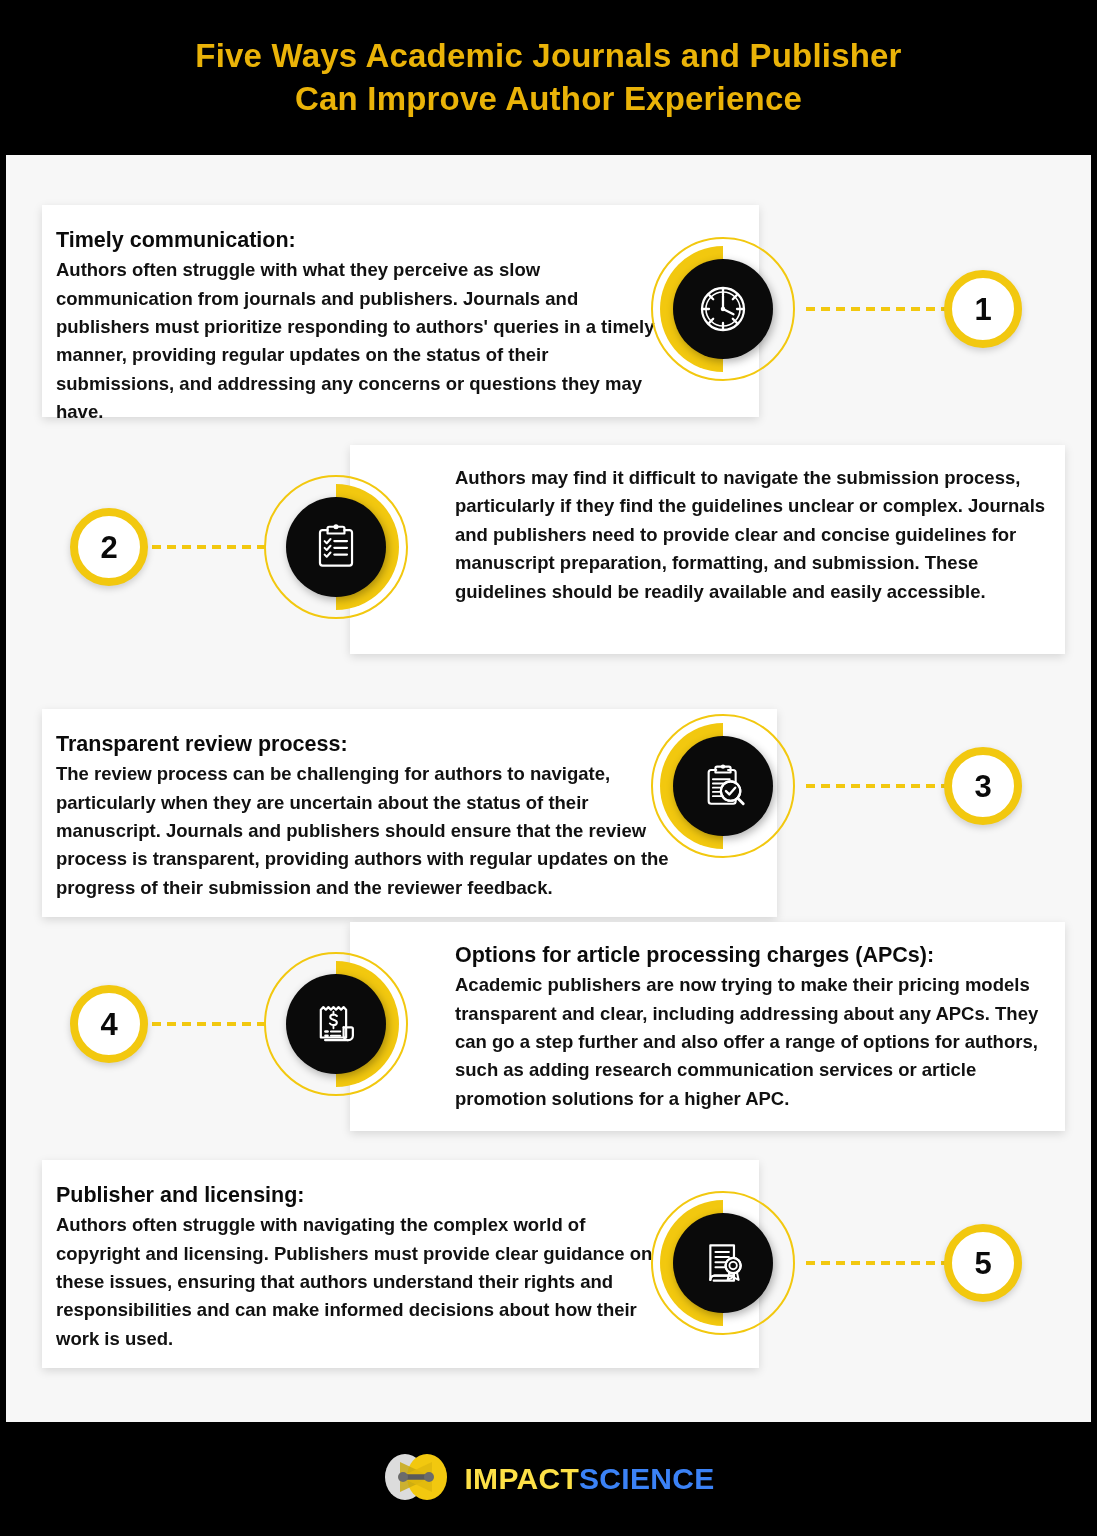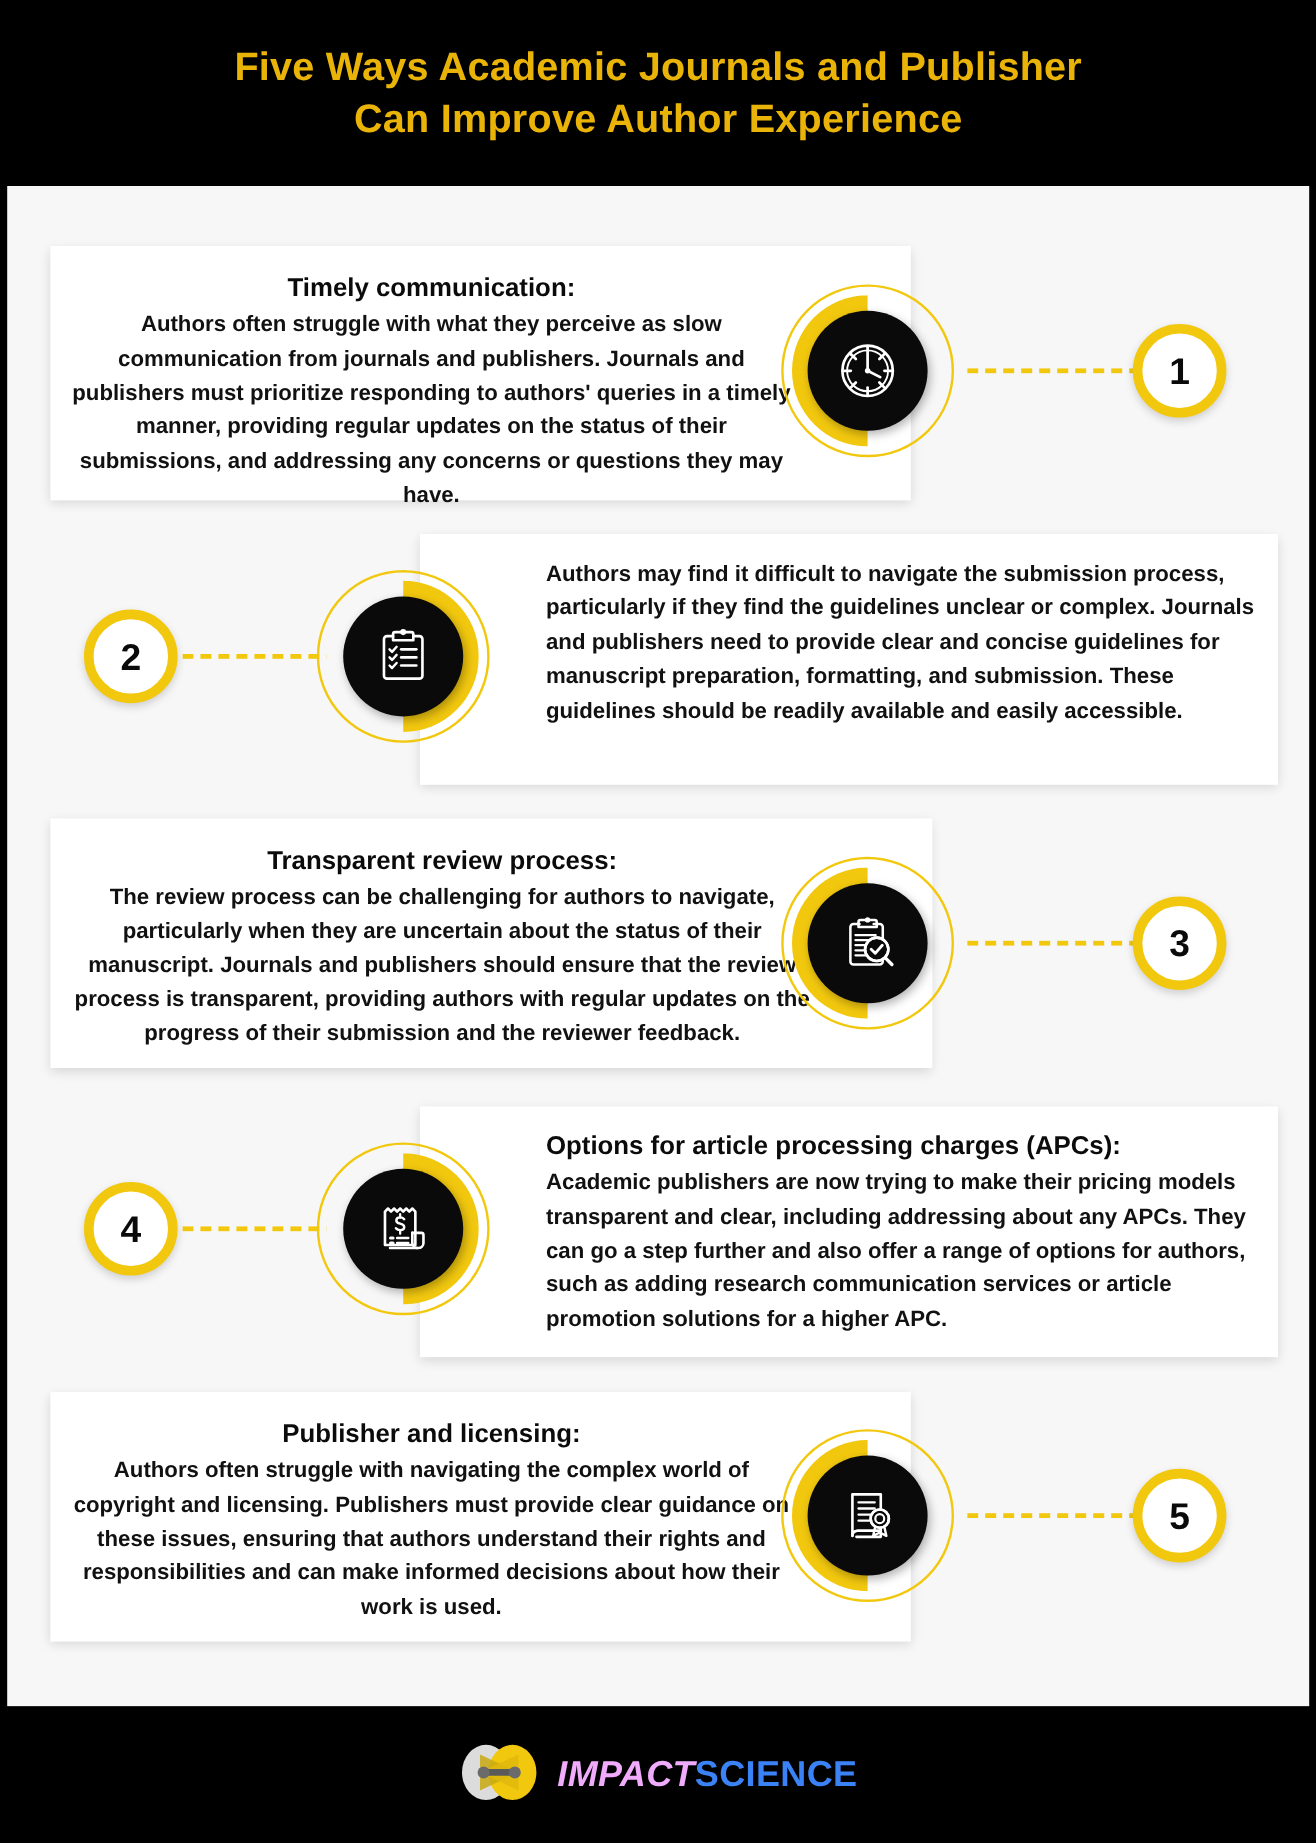--- a/index.html
+++ b/index.html
@@ -67,21 +67,21 @@
     color: #0b0b0b;
     margin-bottom: 1px;
     line-height: 1.35;
   }
   .card-body {
     display: block;
     font-weight: bold;
   }
   
   .card.odd  { left: 36px; width: 717px; }
-  .card.odd .card-text { right: 96px; left: 14px; text-align: center; }
+  .card.odd .card-text { right: 96px; left: 14px; text-align: left; }
   
   .card.even { left: 344px; width: 715px; }
   .card.even .card-text { left: 105px; right: 16px; text-align: left; }
 
   
   .cluster {
     position: absolute;
     width: 144px;
     height: 144px;
   }
@@ -161,21 +161,21 @@
     display: flex;
     align-items: center;
     gap: 14px;
   }
   .logo-wordmark {
     font-size: 30px;
     font-weight: bold;
     letter-spacing: 0.3px;
     line-height: 1;
   }
-  .logo-impact { color: #f0abfc; font-style: italic; }
+  .logo-impact { color: #fde047; }
   .logo-science { color: #3b82f6; }
 </style>
 </head>
 <body>
 
 <div class="page">
 
   <div class="header">
     <div class="header-title">Five Ways Academic Journals and Publisher
 Can Improve Author Experience</div>
@@ -235,21 +235,21 @@
           <polyline points="18.5,41 21,43.5 25.5,38.5" stroke-width="2.4"></polyline>
           <line x1="30" y1="41" x2="45" y2="41" stroke-width="2.6"></line>
         </svg>
       </div>
     </div>
     <div class="dash" style="left:146px;top:390px;width:120px;"></div>
     <div class="badge" style="left:64px;top:353px;">
       <span>2</span>
     </div>
 
-    <div class="card odd" style="top:527px;height:208px;padding-left:18px;">
+    <div class="card odd" style="top:554px;height:208px;padding-left:18px;">
       <div class="card-text" style="top:21px;">
         <span class="card-title">Transparent review process:</span>
         <span class="card-body">The review process can be challenging for authors to navigate, particularly when they are uncertain about the status of their manuscript. Journals and publishers should ensure that the review process is transparent, providing authors with regular updates on the progress of their submission and the reviewer feedback.</span>
       </div>
     </div>
     <div class="cluster" style="left:645px;top:559px;">
       <div class="halo left-half"></div>
       <div class="ring"></div>
       <div class="disc">
         <svg width="54" height="54" viewBox="0 0 64 64" fill="none" stroke="#fff" stroke-width="2.5" stroke-linejoin="round" stroke-linecap="round">

